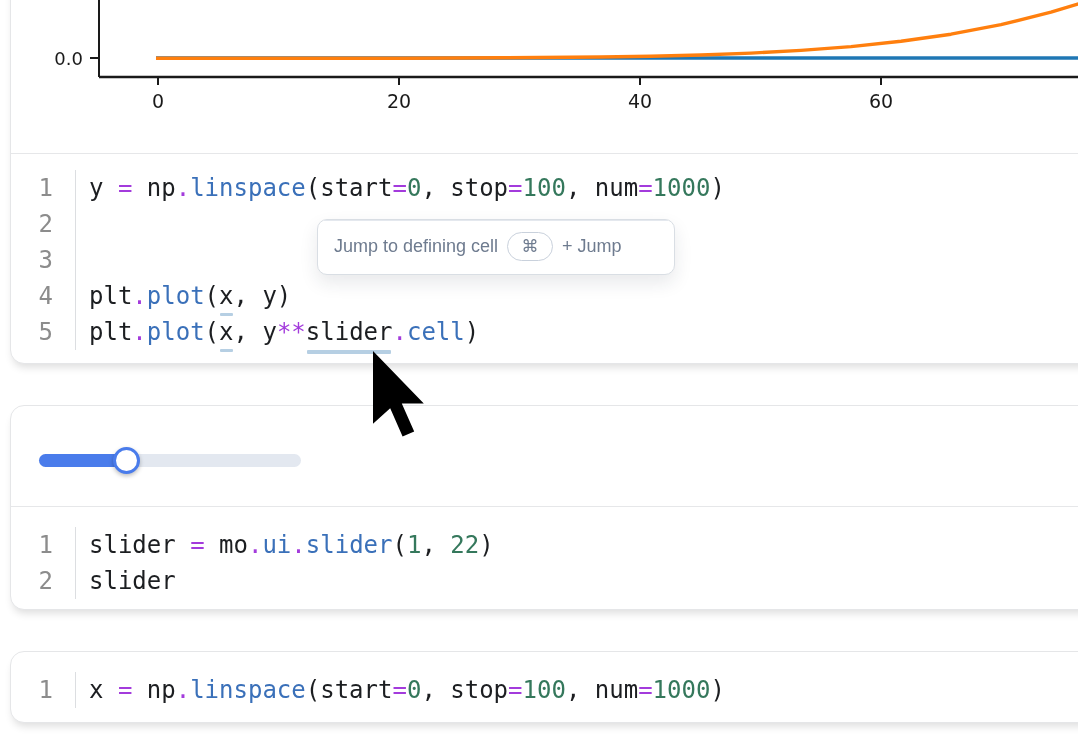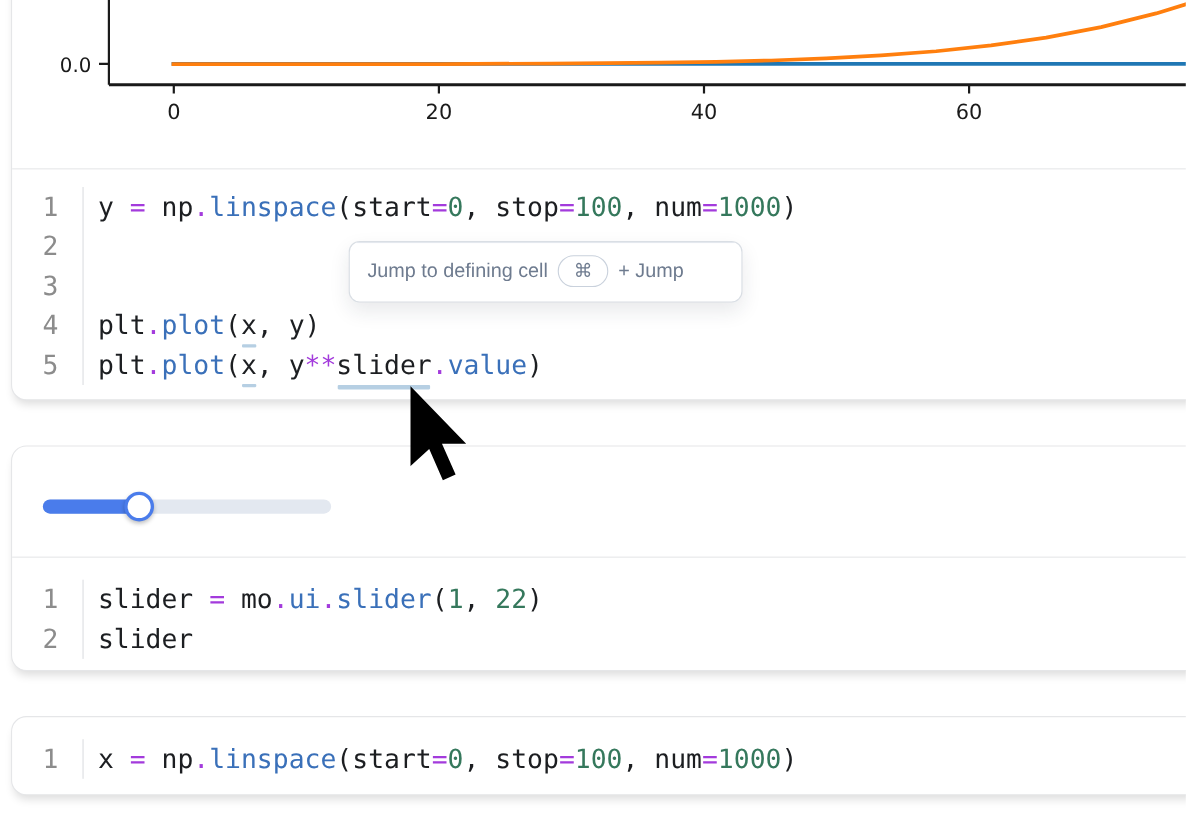--- a/index.html
+++ b/index.html
@@ -115,21 +115,21 @@
         <span class="ln">2</span>
         <span class="ln">3</span>
         <span class="ln">4</span>
         <span class="ln">5</span>
       </div>
     <div class="code-col">
         <div class="code-line"><span class="tok-v">y</span><span class="tok-v"> </span><span class="tok-o">=</span><span class="tok-v"> np</span><span class="tok-o">.</span><span class="tok-f">linspace</span><span class="tok-v">(start</span><span class="tok-o">=</span><span class="tok-n">0</span><span class="tok-v">, stop</span><span class="tok-o">=</span><span class="tok-n">100</span><span class="tok-v">, num</span><span class="tok-o">=</span><span class="tok-n">1000</span><span class="tok-v">)</span></div>
         <div class="code-line">&nbsp;</div>
         <div class="code-line">&nbsp;</div>
         <div class="code-line"><span class="tok-v">plt</span><span class="tok-o">.</span><span class="tok-f">plot</span><span class="tok-v">(</span><span class="tok-v tok-u">x</span><span class="tok-v">, y)</span></div>
-        <div class="code-line"><span class="tok-v">plt</span><span class="tok-o">.</span><span class="tok-f">plot</span><span class="tok-v">(</span><span class="tok-v tok-u">x</span><span class="tok-v">, y</span><span class="tok-o">**</span><span class="tok-v tok-u tok-hover">slider</span><span class="tok-o">.</span><span class="tok-f">value</span><span class="tok-v">)</span></div>
+        <div class="code-line"><span class="tok-v">plt</span><span class="tok-o">.</span><span class="tok-f">plot</span><span class="tok-v">(</span><span class="tok-v tok-u">x</span><span class="tok-v">, y</span><span class="tok-o">**</span><span class="tok-v tok-u tok-hover">slider</span><span class="tok-o">.</span><span class="tok-f">cell</span><span class="tok-v">)</span></div>
       </div>
   </div>
 </div>
 
 <div class="tooltip">
   <div class="tooltip-sep"></div>
   <div class="tooltip-row">
     <span>Jump to defining cell</span>
     <span class="key-badge">
       <span>⌘</span>

